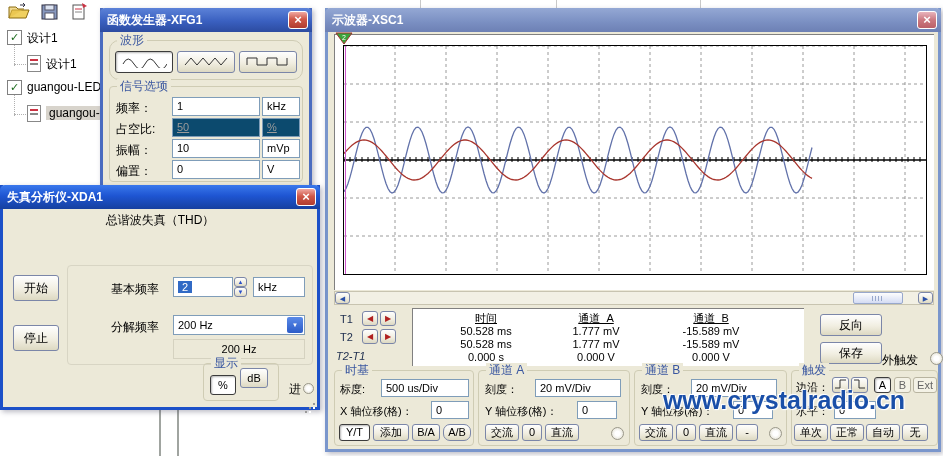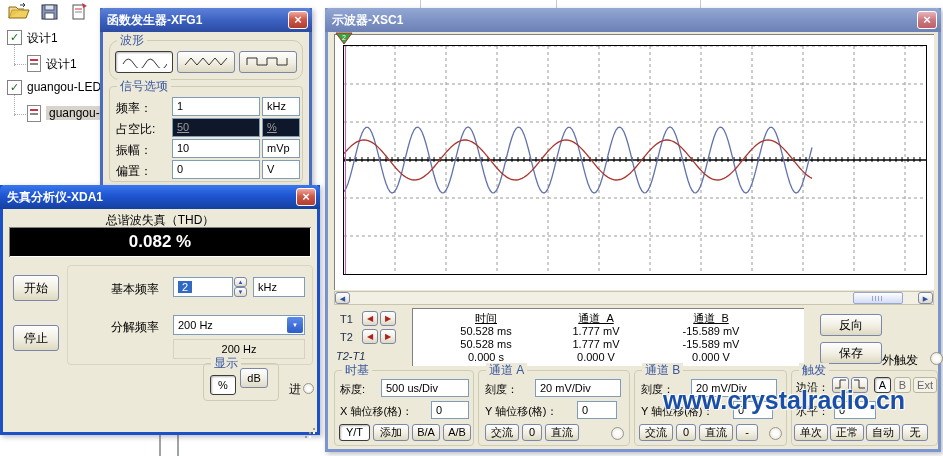--- a/index.html
+++ b/index.html
@@ -17,21 +17,21 @@
         border-radius:3px;color:#fff;font-weight:bold;text-align:center;line-height:16px;
         font-size:13px;box-sizing:border-box;}
   .xbtn-red{background:linear-gradient(#f0a9a2,#d05848 45%,#b03c30);}
   .xbtn-pink{background:linear-gradient(#e8b4bc,#cc7880 50%,#bb6068);}
   .grp{position:absolute;border:1px solid #cfccb4;border-radius:4px;box-sizing:border-box;}
   .glbl{position:absolute;top:-8px;left:7px;background:#ece9d8;padding:0 3px;
         color:#3a57a0;font-size:12px;line-height:14px;white-space:nowrap;}
   .lbl{position:absolute;font-size:11px;color:#000;white-space:nowrap;}
   .fld{position:absolute;background:#fff;border:1px solid #7f9db9;font-size:11px;
        line-height:15px;padding:1px 4px;box-sizing:border-box;white-space:nowrap;overflow:hidden;}
-  .fld-dis{background:#0f172a;color:#9a9a9a;text-decoration:underline;}
+  .fld-dis{background:#0c4a6e;color:#9a9a9a;text-decoration:underline;}
   .btn{position:absolute;background:linear-gradient(#fefefe,#f1eee1 55%,#ddd9c2);
        border:1px solid #7b86a8;border-radius:3px;text-align:center;font-size:11px;
        color:#000;box-sizing:border-box;cursor:default;white-space:nowrap;overflow:hidden;}
   .pressed{background:#fff;border:1px solid #3c3c3c;box-shadow:inset 1px 1px 2px #b8b8b8;}
   .flat{background:#f4f2e6;border:1px solid #b8b4a0;color:#666;}
   .radio{position:absolute;width:11px;height:11px;border:1px solid #9a988a;border-radius:50%;
          background:radial-gradient(#fff 30%,#ddd9c8);}
   .sunken{box-shadow:inset 1px 1px 0 #808080,inset -1px -1px 0 #fff;}
   .dots3{position:absolute;width:2px;height:2px;background:#999;
          box-shadow:-4px 4px 0 #999,-8px 8px 0 #999,0 4px 0 #fff,-4px 8px 0 #fff;}
@@ -273,21 +273,21 @@
 
     <div class="grp" style="left:6px;top:362px;width:140px;height:76px;">
       <span class="glbl">时基</span>
       <span class="lbl" style="left:5px;top:11px;">标度:</span>
       <div class="fld" style="left:46px;top:8px;width:88px;height:18px;">500 us/Div</div>
       <span class="lbl" style="left:5px;top:33px;">X 轴位移(格)：</span>
       <div class="fld" style="left:96px;top:30px;width:38px;height:18px;">0</div>
       <div class="btn pressed" style="left:4px;top:53px;width:31px;height:17px;line-height:15px;">Y/T</div>
       <div class="btn" style="left:38px;top:53px;width:36px;height:17px;line-height:15px;">添加</div>
       <div class="btn" style="left:77px;top:53px;width:28px;height:17px;line-height:15px;">B/A</div>
-      <div class="btn" style="left:108px;top:53px;width:28px;height:17px;line-height:15px;">A/B</div>
+      <div class="btn" style="left:108px;top:53px;width:28px;height:17px;line-height:15px;border-radius:7px;">A/B</div>
     </div>
 
     <div class="grp" style="left:150px;top:362px;width:152px;height:76px;">
       <span class="glbl">通道 A</span>
       <span class="lbl" style="left:6px;top:11px;">刻度：</span>
       <div class="fld" style="left:56px;top:8px;width:86px;height:18px;">20 mV/Div</div>
       <span class="lbl" style="left:6px;top:33px;">Y 轴位移(格)：</span>
       <div class="fld" style="left:98px;top:30px;width:40px;height:18px;">0</div>
       <div class="btn" style="left:6px;top:53px;width:34px;height:17px;line-height:15px;">交流</div>
       <div class="btn" style="left:43px;top:53px;width:20px;height:17px;line-height:15px;">0</div>
@@ -367,29 +367,26 @@
       <span class="lbl" style="left:6px;top:55px;font-size:12px;">振幅：</span>
       <div class="fld" style="left:62px;top:52px;width:88px;height:19px;">10</div>
       <div class="fld" style="left:152px;top:52px;width:38px;height:19px;">mVp</div>
       <span class="lbl" style="left:6px;top:76px;font-size:12px;text-align:right;">偏置：</span>
       <div class="fld" style="left:62px;top:73px;width:88px;height:19px;">0</div>
       <div class="fld" style="left:152px;top:73px;width:38px;height:19px;">V</div>
     </div>
     <div class="btn" style="left:34px;top:177px;width:140px;height:20px;color:#9a9a9a;line-height:18px;">设置上升/下降时间</div>
   </div>
 
-  <div class="win" style="left:0;top:185px;width:320px;height:250px;border:3px solid #1c50c8;border-top:none;box-sizing:border-box;z-index:30;padding-left:33px;">
+  <div class="win" style="left:0;top:185px;width:320px;height:225px;border:3px solid #1c50c8;border-top:none;box-sizing:border-box;z-index:30;padding-left:33px;">
     <div class="tb tb-active" style="left:-3px;right:-3px;">
       <span>失真分析仪-XDA1</span>
       <span class="xbtn xbtn-red">×</span>
     </div>
     <div class="lbl" style="left:0;top:27px;width:314px;text-align:center;font-size:12px;">总谐波失真（THD）</div>
-    <div class="abs sunken" style="left:6px;top:42px;width:302px;height:30px;background:#000;color:#fff;font-size:17px;font-weight:bold;text-align:center;line-height:30px;">
-      <span>0.082 %</span>
-    </div>
     <div class="btn" style="left:10px;top:90px;width:46px;height:26px;line-height:24px;font-size:12px;">开始</div>
     <div class="btn" style="left:10px;top:140px;width:46px;height:26px;line-height:24px;font-size:12px;">停止</div>
     <div class="grp" style="left:64px;top:80px;width:246px;height:100px;border-color:#d8d5c4;"></div>
     <span class="lbl" style="left:108px;top:96px;font-size:12px;">基本频率</span>
     <div class="fld" style="left:170px;top:92px;width:60px;height:20px;line-height:16px;">
       <span style="background:#316ac5;color:#fff;padding:0 4px;">2</span>
     </div>
     <div class="abs" style="left:231px;top:92px;width:13px;height:20px;">
       <div class="btn" style="left:0;top:0;width:13px;height:10px;font-size:6px;line-height:8px;color:#2b50c8;">▲</div>
       <div class="btn" style="left:0;top:10px;width:13px;height:10px;font-size:6px;line-height:8px;color:#2b50c8;">▼</div>

